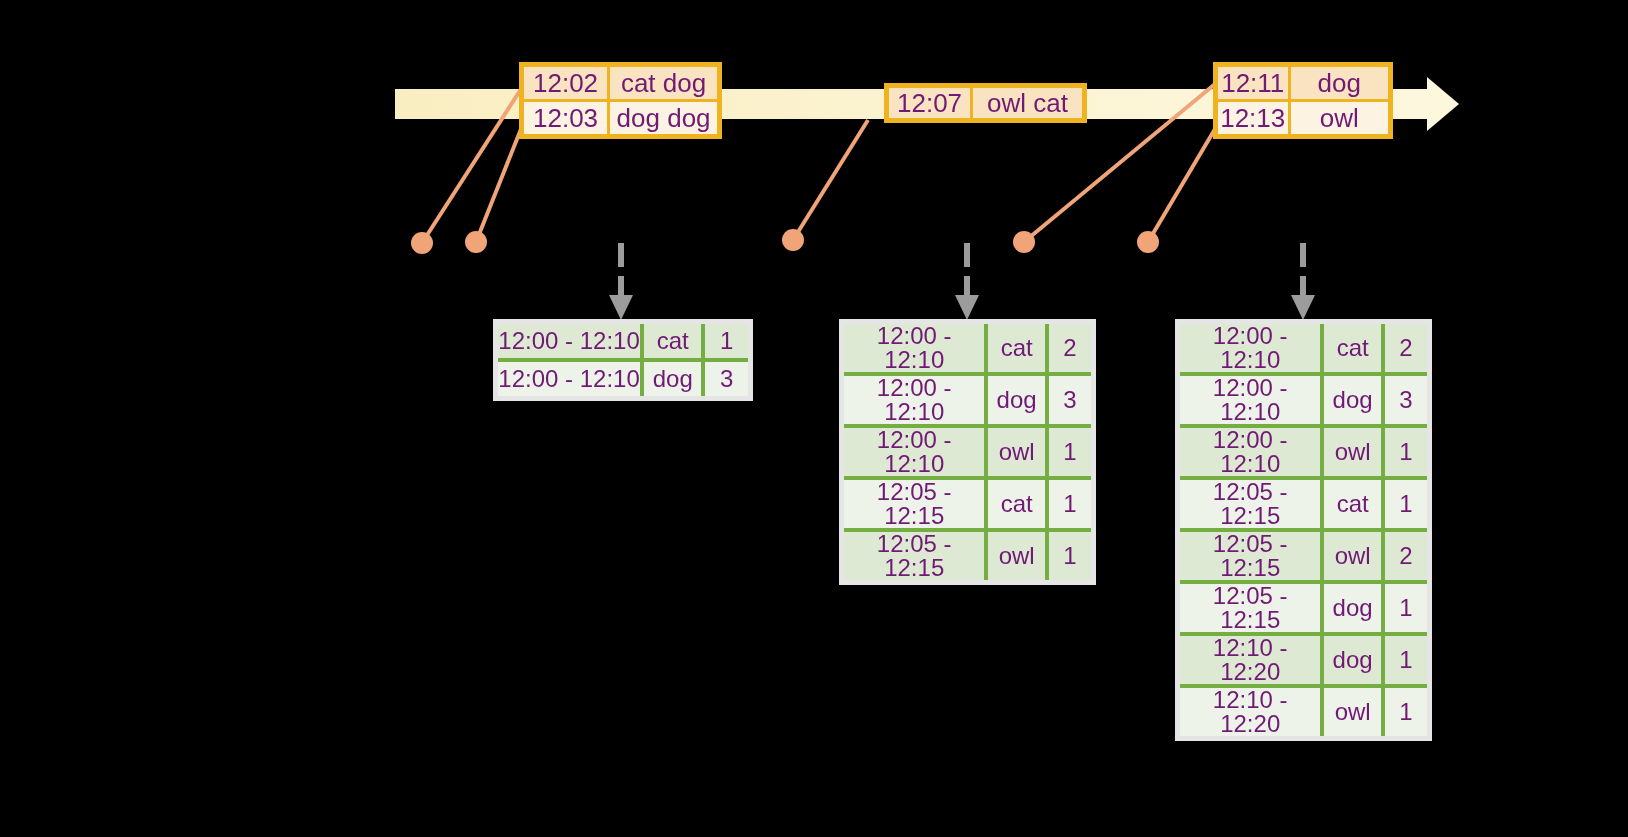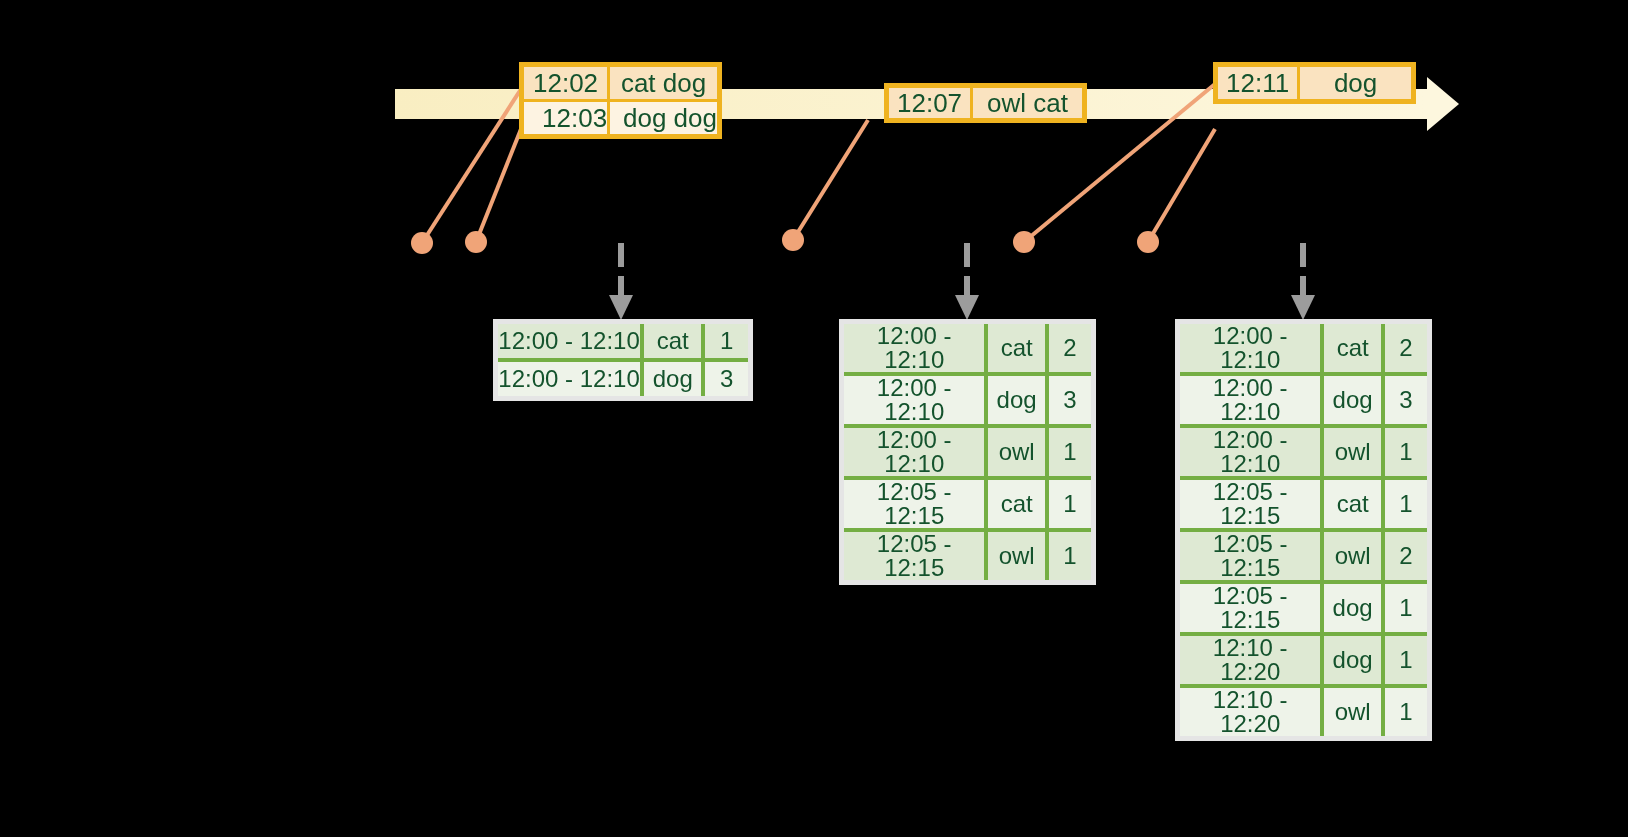--- a/index.html
+++ b/index.html
@@ -1,26 +1,26 @@
 <!DOCTYPE html>
 <html><head>
 <meta charset="utf-8">
 <style>
   html,body{margin:0;padding:0;background:#000;}
   .canvas{
     position:relative;width:1628px;height:837px;background:#000000;
-    font-family:"Liberation Sans",sans-serif;color:#14532d;overflow:hidden;
+    font-family:"Liberation Sans",sans-serif;color:#701a75;overflow:hidden;
   }
   .deco{position:absolute;left:0;top:0;}
   table{position:absolute;border-collapse:collapse;table-layout:fixed;line-height:1;}
   
   .event-table{border:5px solid #EFB320;font-size:26px;}
   .event-table td{border:3px solid #EFB320;text-align:center;vertical-align:middle;height:32px;padding:0;}
   .event-table tr.dark td{background:#FAE3C0;}
-  .event-table tr.light td{background:#FDF3E2;text-align:right;}
+  .event-table tr.light td{background:#FDF3E2;}
   .event-table.single td{height:30px;}
   
   .result-table{border:5px solid #e5e5e5;font-size:24px;}
   .result-table td{border:4px solid #74AE43;text-align:center;vertical-align:middle;height:34px;padding:0;}
   .result-table tr.dark td{background:#DEE9D3;}
   .result-table tr.light td{background:#EEF3E9;}
 </style>
 </head>
 <body>
 
@@ -85,29 +85,33 @@
         <col style="width:57%">
       </colgroup>
     <tbody>
         <tr class="dark">
       <td>12:07</td>
       <td>owl cat</td>
     </tr>
   </tbody>
     </table>
 
-  <table class="event-table" style="left:1213px;top:62px;width:203px;">
+  <table class="event-table" style="left:1213px;top:62px;width:180px;">
     <colgroup>
         <col style="width:42%">
         <col style="width:58%">
       </colgroup>
     <tbody>
         <tr class="dark">
       <td>12:11</td>
       <td>dog</td>
+    </tr>
+    <tr class="light">
+      <td>12:13</td>
+      <td>owl</td>
     </tr>
   </tbody>
     </table>
 
   <table class="result-table" style="left:493px;top:319px;width:260px;">
     <colgroup>
         <col style="width:57.5%">
         <col style="width:24%">
         <col style="width:18.5%">
       </colgroup>

